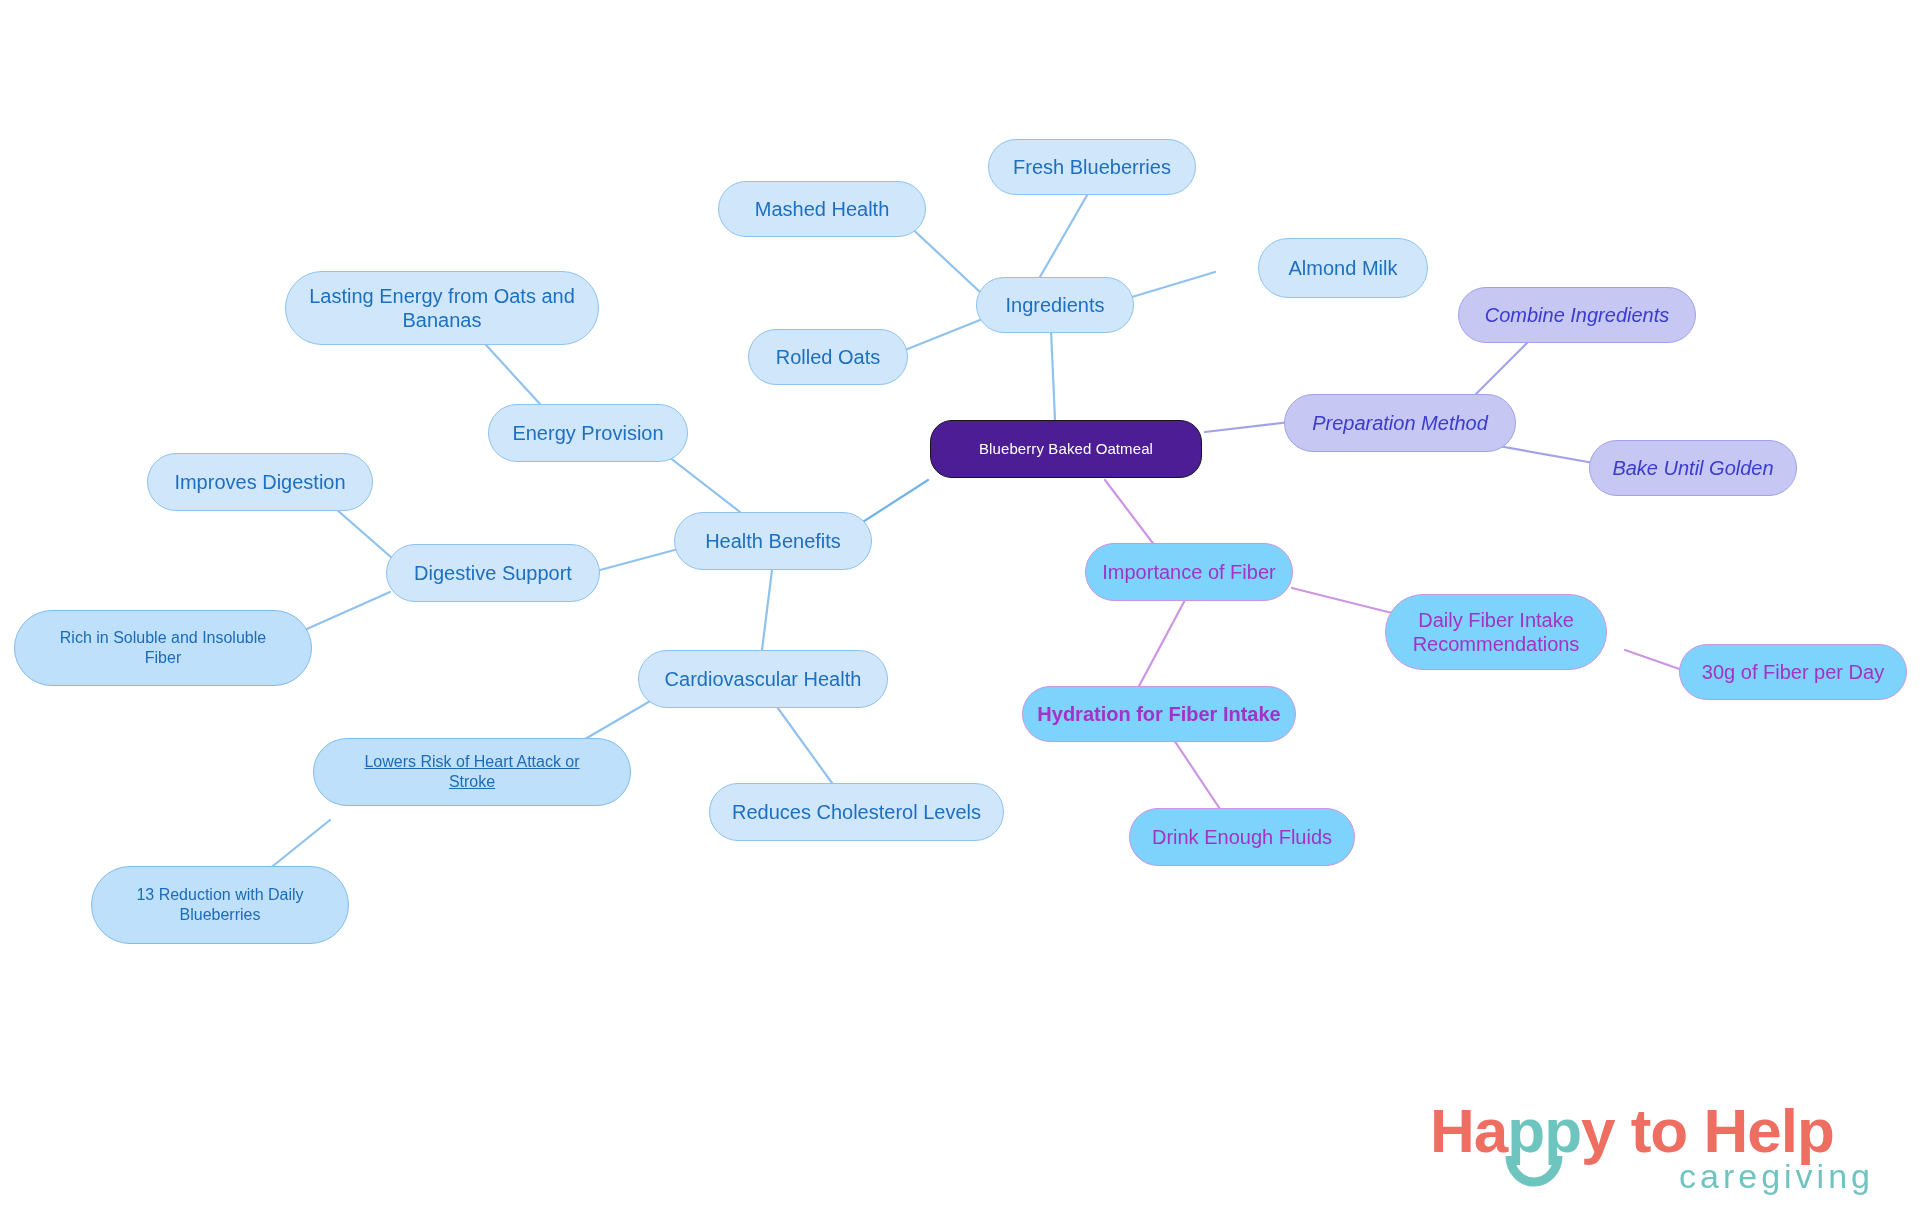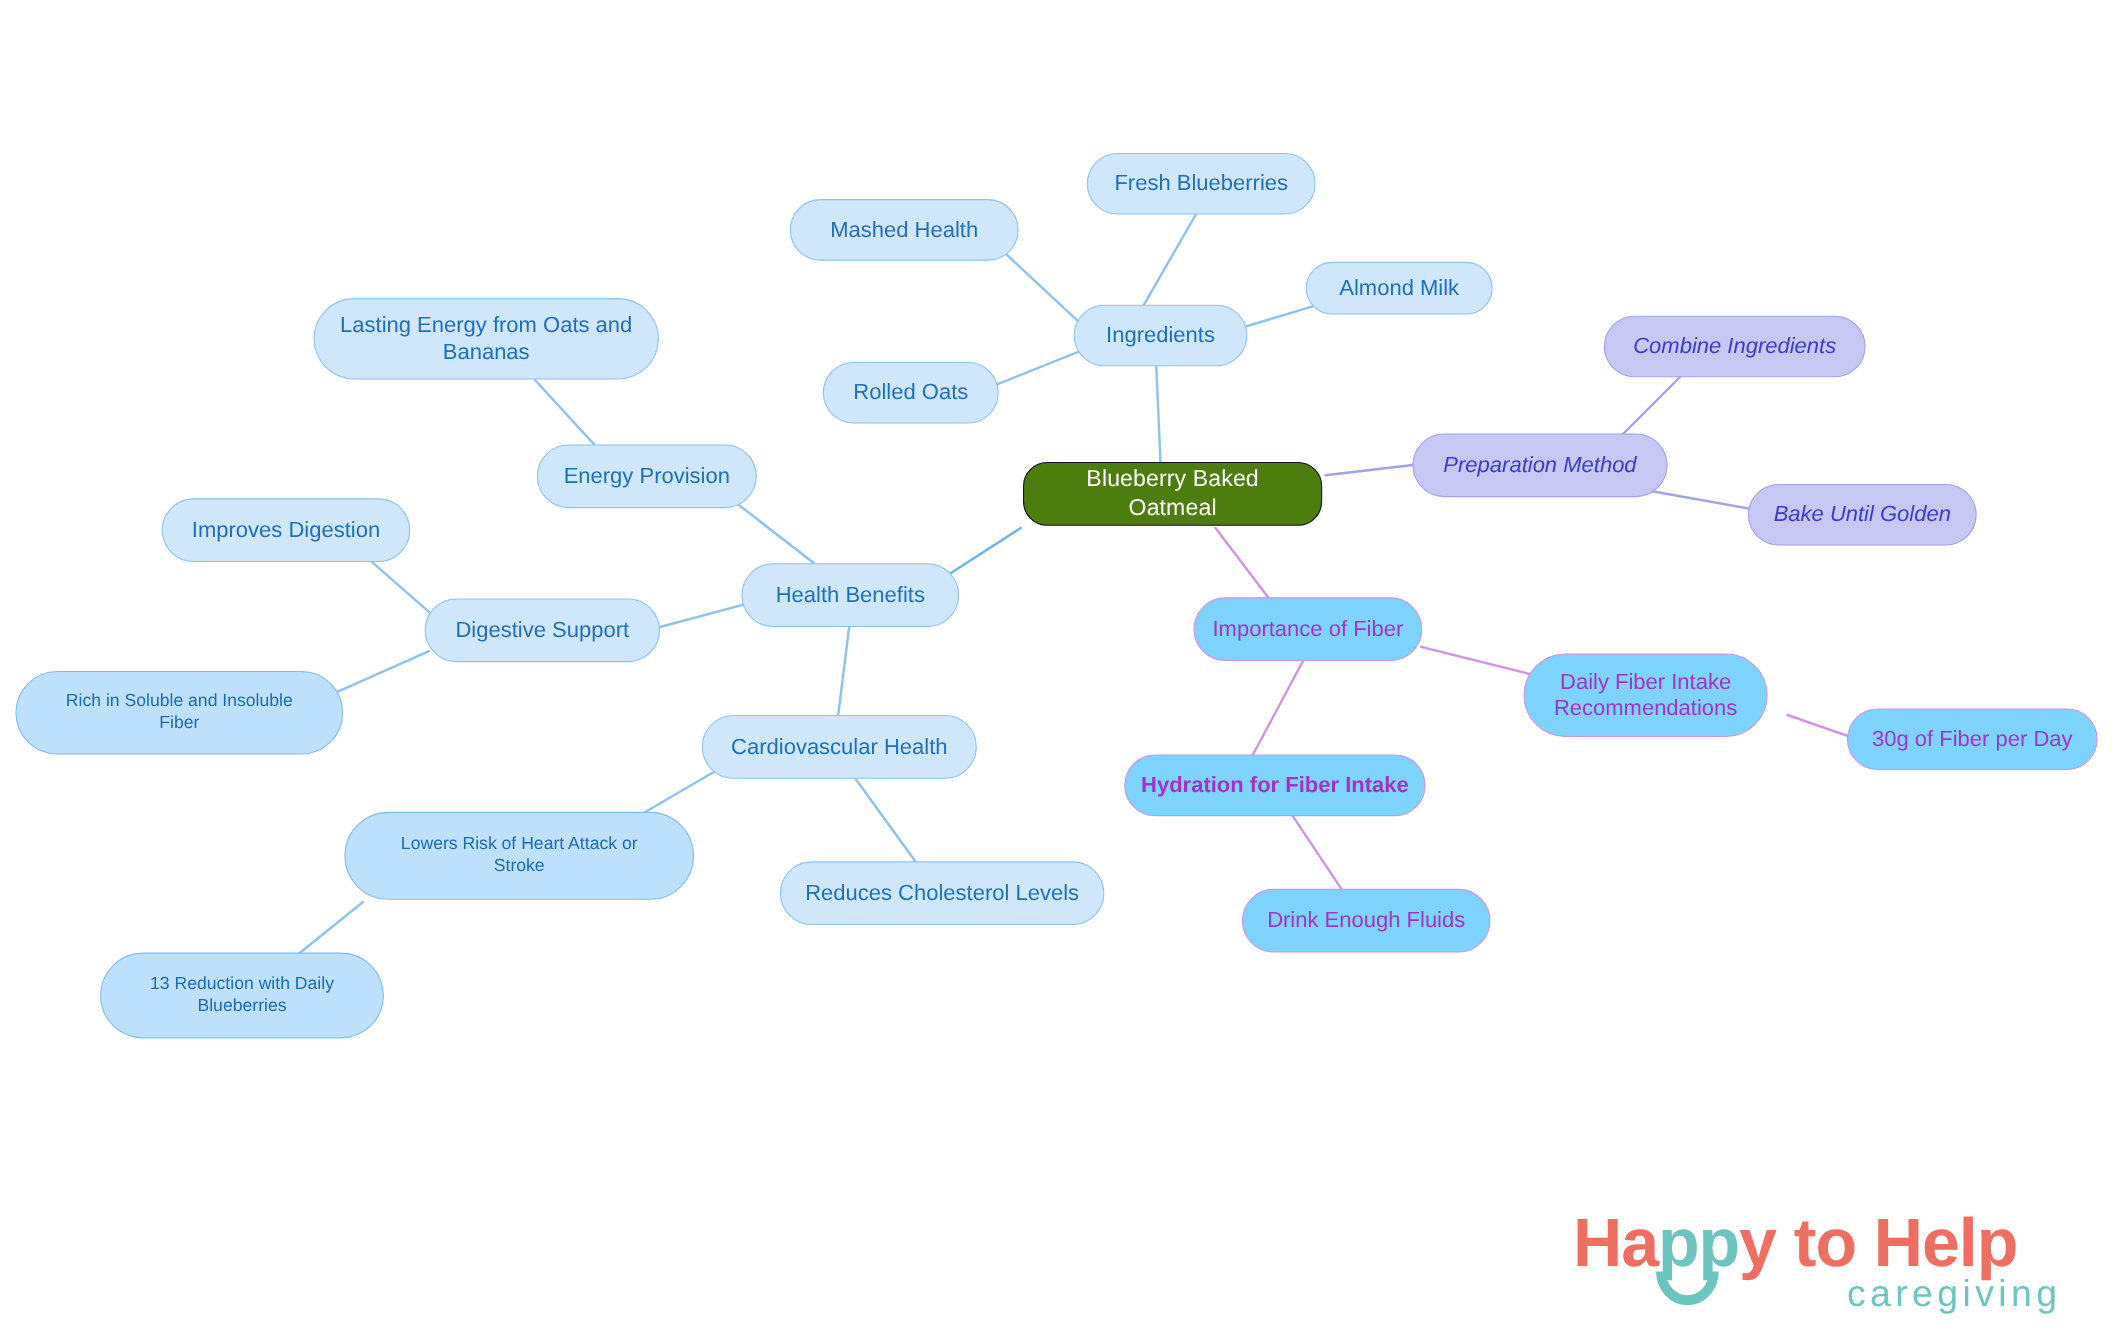--- a/index.html
+++ b/index.html
@@ -35,24 +35,24 @@
     justify-content: center;
     text-align: center;
     border-radius: 999px;
     border-style: solid;
     border-width: 1.5px;
     line-height: 1.22;
     white-space: pre-line;
     padding: 19px 14px;
   }
   .node.root {
-    background: #4d7c0f;
+    background: #4c1d95;
     border-color: #14161f;
     color: #ffffff;
-    font-size: 21px;
+    font-size: 15px;
     border-radius: 22px;
     letter-spacing: .1px;
   }
   .node.blue {
     background: #cfe6fb;
     border-color: #8fc2ef;
     color: #1d6fc0;
     font-size: 20px;
   }
   .node.blue2 {
@@ -159,41 +159,41 @@
   </svg>
 
   <div class="node root" style="left:930px; top:420px; width:272px; height:58px;">Blueberry Baked Oatmeal</div>
 
   <div class="node blue" style="left:976px; top:277px; width:158px; height:56px;">Ingredients</div>
 
   <div class="node blue" style="left:988px; top:139px; width:208px; height:56px;">Fresh Blueberries</div>
 
   <div class="node blue" style="left:718px; top:181px; width:208px; height:56px;">Mashed Health</div>
 
-  <div class="node blue" style="left:1187px; top:238px; width:170px; height:48px;">Almond Milk</div>
+  <div class="node blue" style="left:1258px; top:238px; width:170px; height:60px;">Almond Milk</div>
 
   <div class="node blue" style="left:748px; top:329px; width:160px; height:56px;">Rolled Oats</div>
 
   <div class="node blue" style="left:674px; top:512px; width:198px; height:58px;">Health Benefits</div>
 
   <div class="node blue" style="left:488px; top:404px; width:200px; height:58px;">Energy Provision</div>
 
   <div class="node blue" style="left:285px; top:271px; width:314px; height:74px;text-align:center;">Lasting Energy from Oats and
 Bananas</div>
 
   <div class="node blue" style="left:386px; top:544px; width:214px; height:58px;">Digestive Support</div>
 
   <div class="node blue" style="left:147px; top:453px; width:226px; height:58px;">Improves Digestion</div>
 
   <div class="node blue2" style="left:14px; top:610px; width:298px; height:76px;">Rich in Soluble and Insoluble
 Fiber</div>
 
   <div class="node blue" style="left:638px; top:650px; width:250px; height:58px;">Cardiovascular Health</div>
 
-  <div class="node blue2" style="left:313px; top:738px; width:318px; height:80px;">Lowers Risk of Heart Attack or
+  <div class="node blue2" style="left:313px; top:738px; width:318px; height:68px;text-decoration:underline;">Lowers Risk of Heart Attack or
 Stroke</div>
 
   <div class="node blue" style="left:709px; top:783px; width:295px; height:58px;">Reduces Cholesterol Levels</div>
 
   <div class="node blue2" style="left:91px; top:866px; width:258px; height:78px;">13 Reduction with Daily
 Blueberries</div>
 
   <div class="node indigo" style="left:1284px; top:394px; width:232px; height:58px;">Preparation Method</div>
 
   <div class="node indigo" style="left:1458px; top:287px; width:238px; height:56px;">Combine Ingredients</div>

